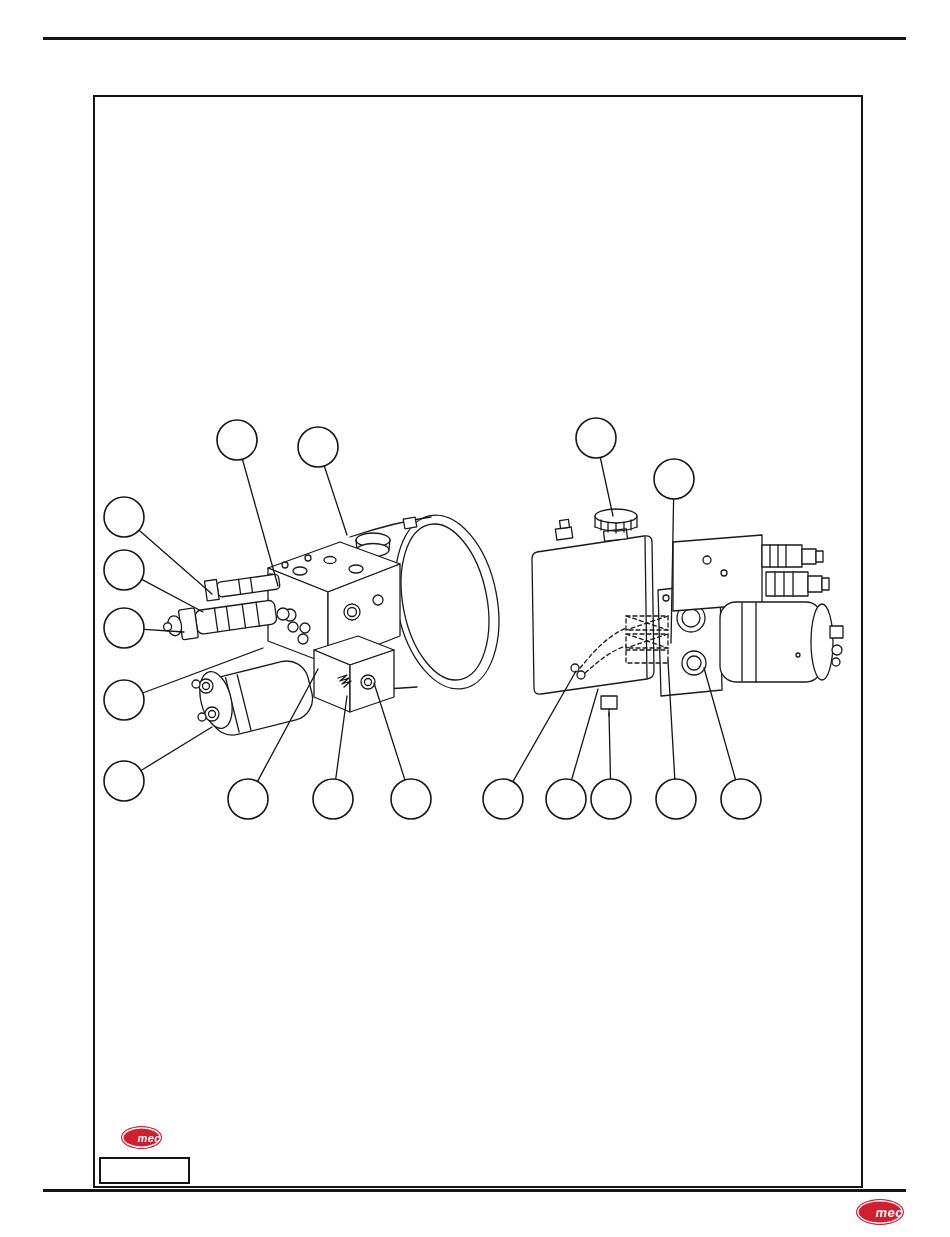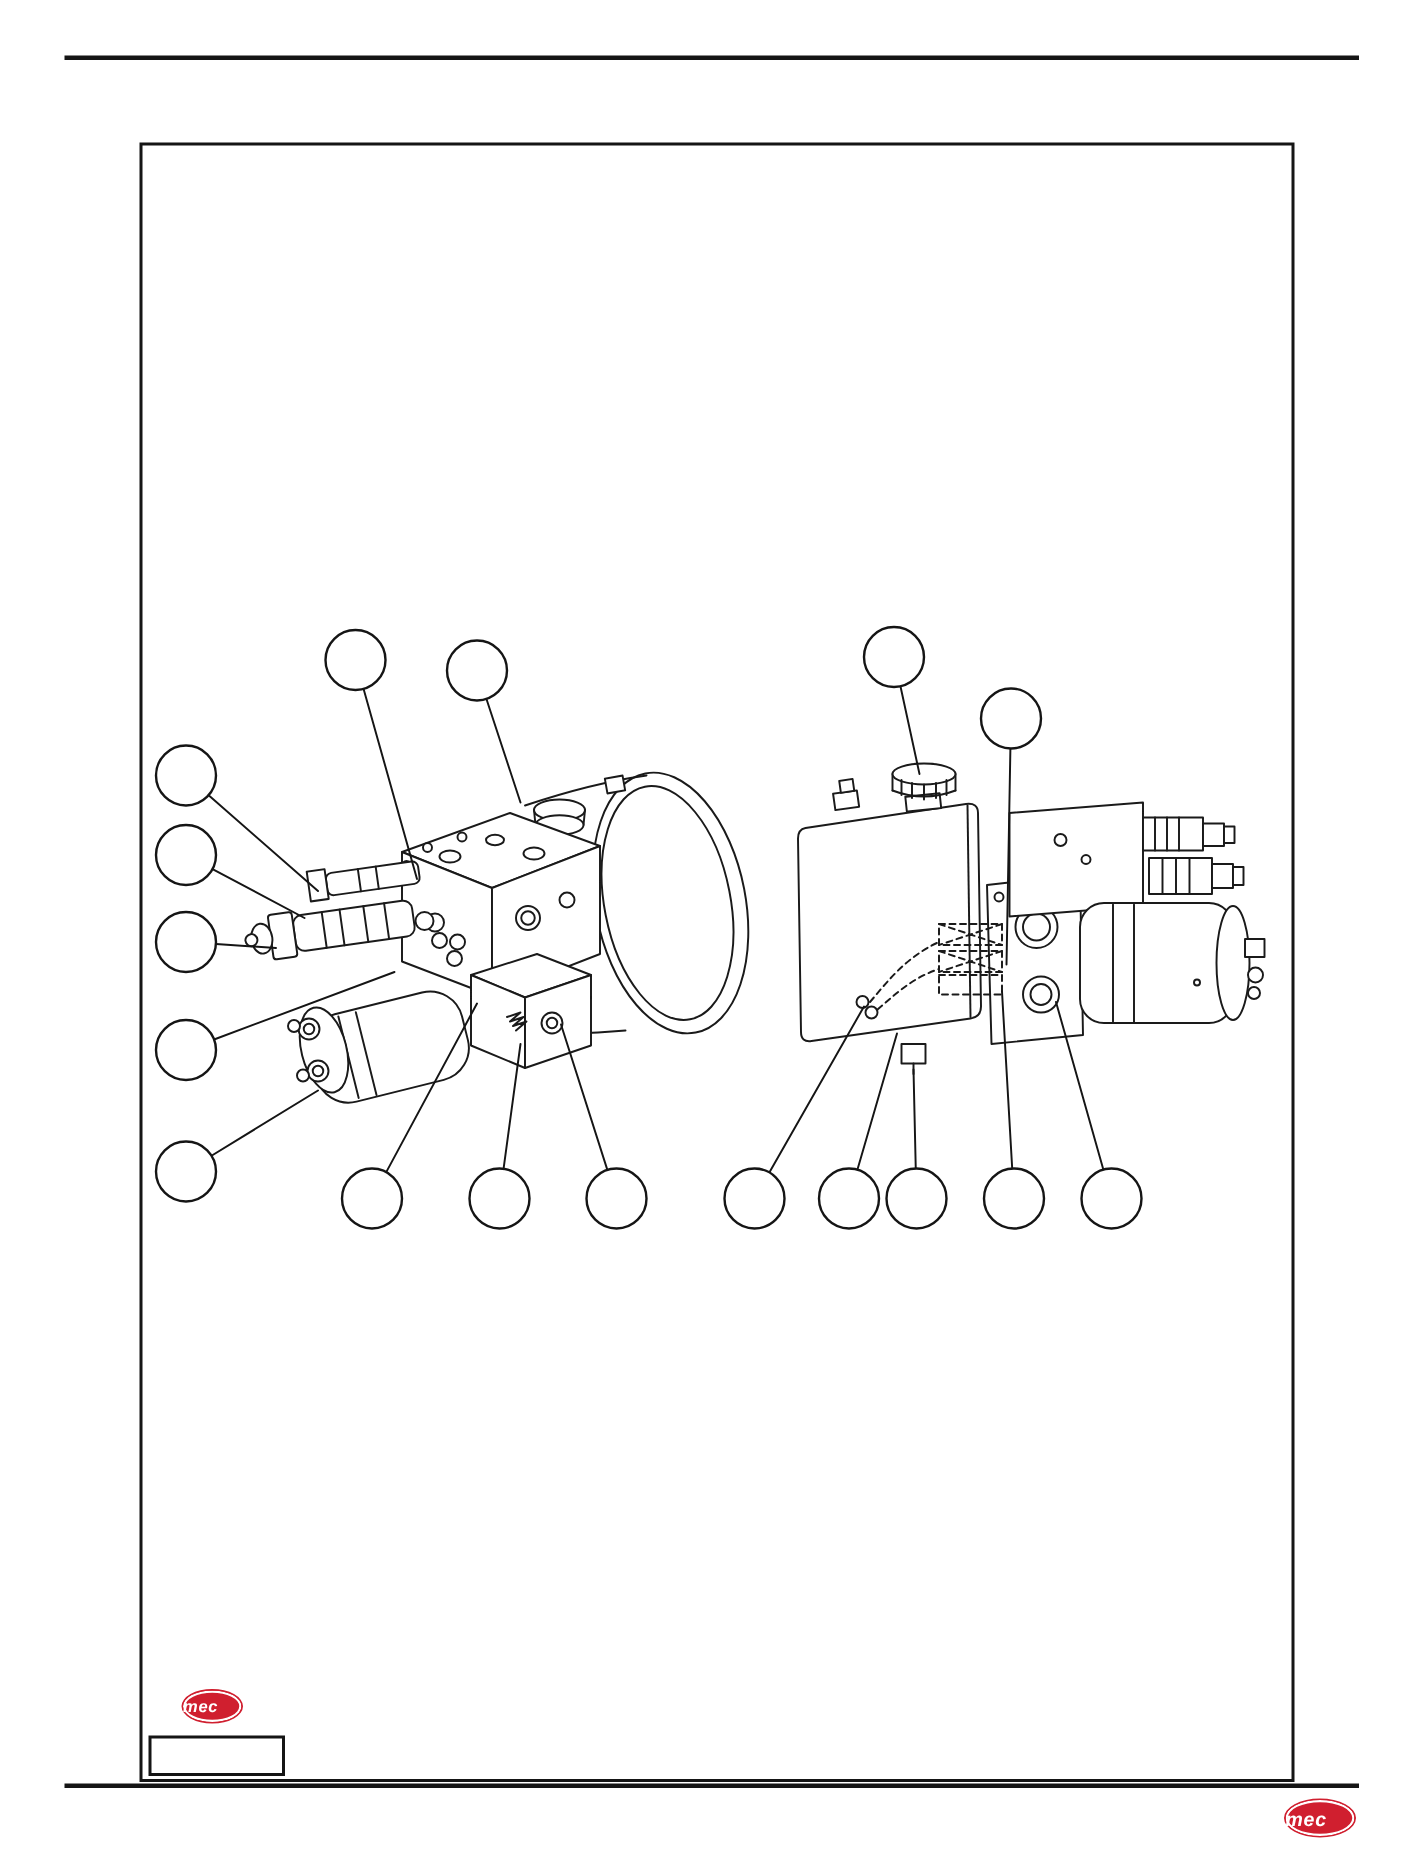--- a/index.html
+++ b/index.html
@@ -15,21 +15,21 @@
   .rule-bottom { top: 1189px; height: 3px; }
   .frame {
     position: absolute; left: 93px; top: 95px;
     width: 766px; height: 1089px;
     border: 2px solid #151515; background: #ffffff;
   }
   .diagram-svg { position: absolute; left: 0; top: 0; display: block; }
   .leader { stroke: #151515; stroke-width: 1.3; fill: none; }
   .balloon { fill: #ffffff; stroke: #151515; stroke-width: 1.6; }
   .mec-logo {
-    position: absolute; display: flex; align-items: center; justify-content: flex-start;
+    position: absolute; display: flex; align-items: center; justify-content: flex-end;
     border-radius: 50%; background: #d01f2f; color: #ffffff;
     font-weight: bold; font-style: italic; letter-spacing: .5px;
     box-shadow: inset 0 0 0 1.5px #ffffff;
     border: 1px solid #d01f2f;
   }
   .mec-inner { left: 121px; top: 1126px; width: 39px; height: 21px; font-size: 11px; }
   .mec-corner { left: 856px; top: 1199px; width: 46px; height: 24px; font-size: 13px; }
   .pn-box {
     position: absolute; left: 99px; top: 1157px;
     width: 87px; height: 23px;

